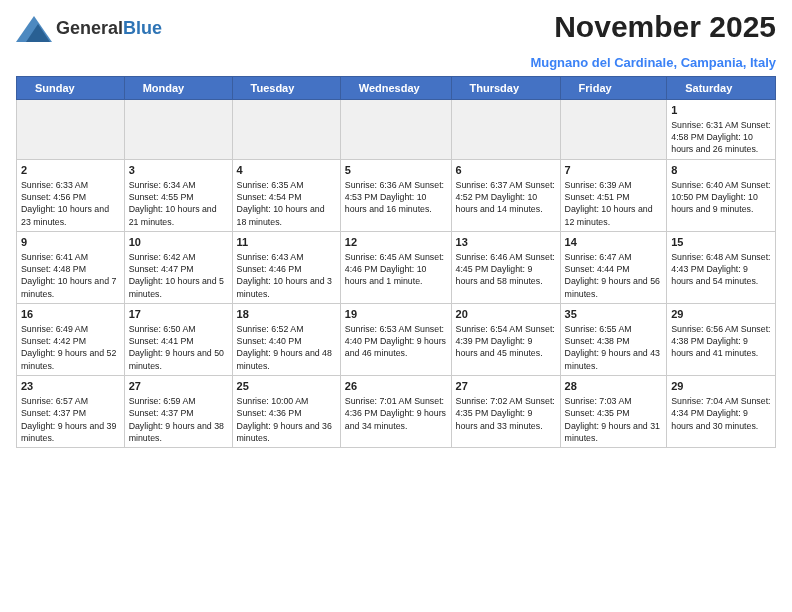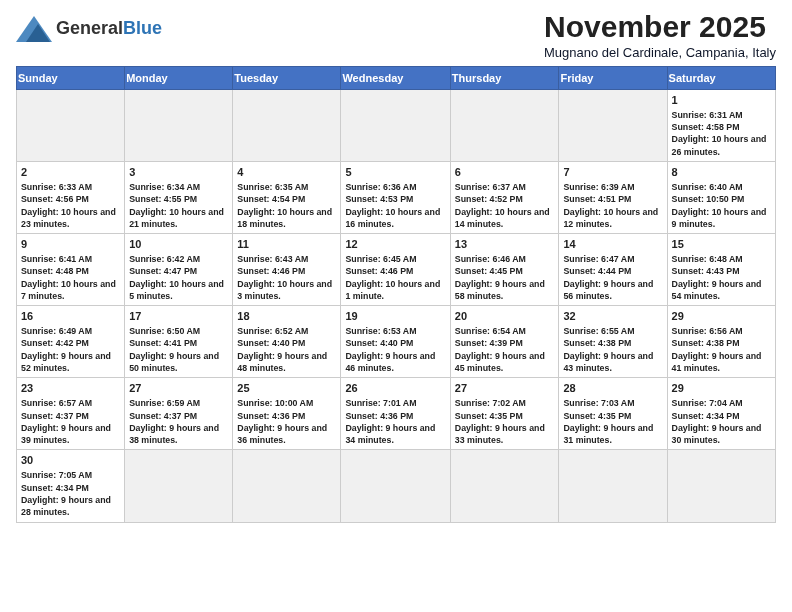--- a/index.html
+++ b/index.html
@@ -34,45 +34,46 @@
       text-align: center;
     }
     .logo-text span {
       font-weight: bold;
     }
     .logo-blue-shape {
       width: 36px;
       height: 30px;
     }
     .title-block {
-      text-align: left;
+      text-align: right;
     }
     .month-title {
       font-size: 30px;
       font-weight: bold;
       color: #222;
       line-height: 1.1;
     }
     .location-title {
       font-size: 13px;
-      color: #0f172a;
-      margin-top: 2px;
+      color: #3b82f6;
+      margin-top: 12px;
+      font-weight: bold;
     }
     .calendar {
       width: 100%;
       border-collapse: collapse;
       margin-top: 6px;
       font-size: 9.5px;
     }
     .calendar thead tr th {
       background: #4472c4;
       color: #fff;
       font-size: 11px;
       font-weight: bold;
-      padding: 5px 1px;
+      padding: 5px 18px;
       border: 1px solid #3a5ea0;
       text-align: left;
     }
     .calendar tbody tr td {
       border: 1px solid #ccc;
       vertical-align: top;
       padding: 3px 4px;
       width: 113px;
       min-height: 70px;
       background: #fff;
@@ -85,21 +86,20 @@
     .day-num {
       font-size: 11px;
       font-weight: bold;
       display: block;
       margin-bottom: 1px;
     }
     .day-info {
       font-size: 8.8px;
       color: #222;
       line-height: 1.4;
-      font-weight: bold;
     }
   </style>
 </head>
 <body>
 
 <div class="page">
   <div class="header-row">
     <div class="logo">
       <svg class="logo-blue-shape" viewBox="0 0 36 30" xmlns="http://www.w3.org/2000/svg">
         <polygon points="0,28 18,2 36,28" fill="#2e74b5" opacity="0.85"></polygon>
@@ -255,21 +255,21 @@
 Sunset: 4:40 PM
 Daylight: 9 hours and 46 minutes.</div>
           </td>
           <td>
             <span class="day-num">20</span>
             <div class="day-info">Sunrise: 6:54 AM
 Sunset: 4:39 PM
 Daylight: 9 hours and 45 minutes.</div>
           </td>
           <td>
-            <span class="day-num">32</span>
+            <span class="day-num">35</span>
             <div class="day-info">Sunrise: 6:55 AM
 Sunset: 4:38 PM
 Daylight: 9 hours and 43 minutes.</div>
           </td>
           <td>
             <span class="day-num">29</span>
             <div class="day-info">Sunrise: 6:56 AM
 Sunset: 4:38 PM
 Daylight: 9 hours and 41 minutes.</div>
           </td>
@@ -310,30 +310,16 @@
             <div class="day-info">Sunrise: 7:03 AM
 Sunset: 4:35 PM
 Daylight: 9 hours and 31 minutes.</div>
           </td>
           <td>
             <span class="day-num">29</span>
             <div class="day-info">Sunrise: 7:04 AM
 Sunset: 4:34 PM
 Daylight: 9 hours and 30 minutes.</div>
           </td>
-        </tr>
-        <tr>
-          <td>
-            <span class="day-num">30</span>
-            <div class="day-info">Sunrise: 7:05 AM
-Sunset: 4:34 PM
-Daylight: 9 hours and 28 minutes.</div>
-          </td>
-          <td class="empty"></td>
-          <td class="empty"></td>
-          <td class="empty"></td>
-          <td class="empty"></td>
-          <td class="empty"></td>
-          <td class="empty"></td>
         </tr>
       </tbody>
   </table>
 </div>
 
 </body></html>

